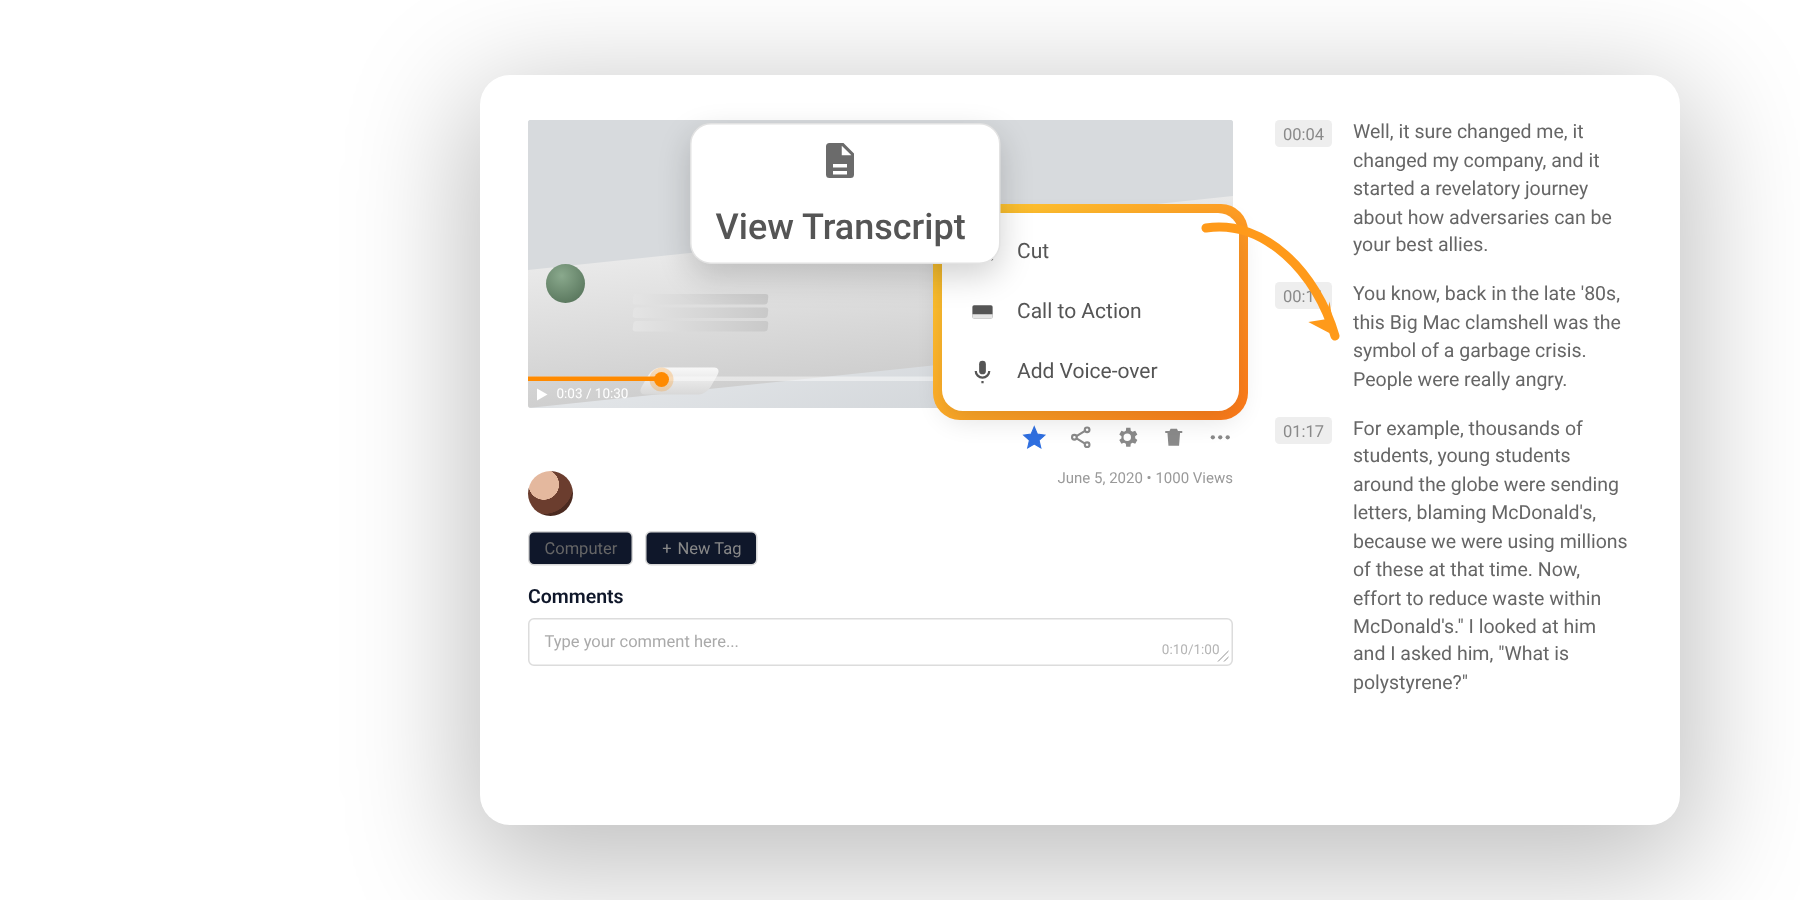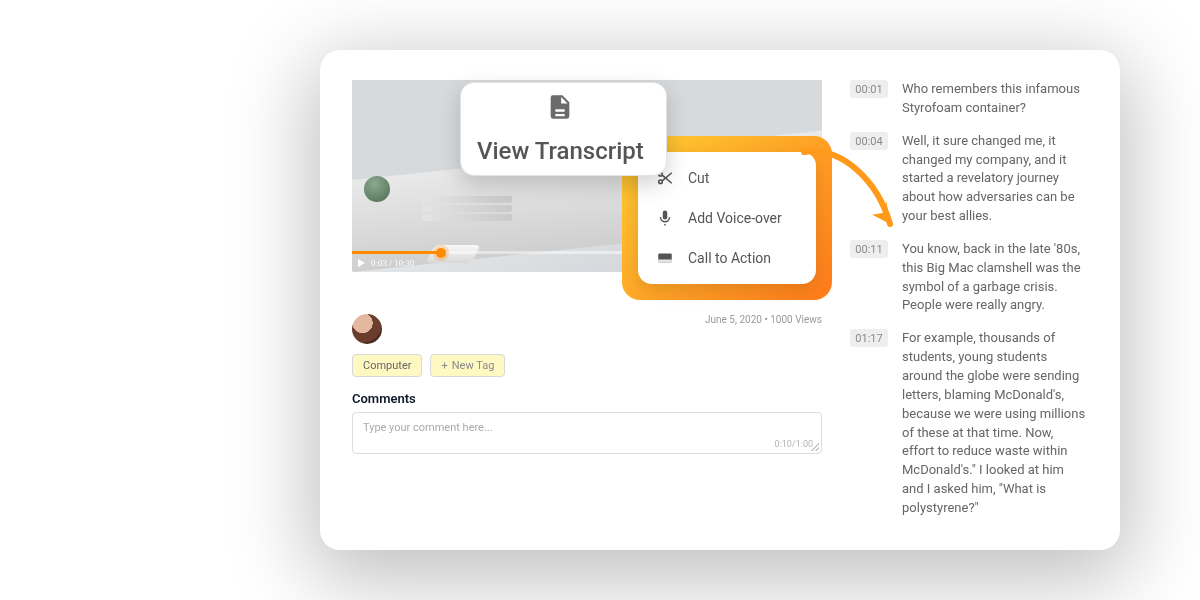--- a/index.html
+++ b/index.html
@@ -29,21 +29,20 @@
     flex: 0 0 470px;
     position: relative;
   }
   .video-player {
     width: 470px;
     height: 192px;
     background: linear-gradient(160deg,#cfd4d9 0%, #b7bcc1 30%, #e2e5e8 55%, #c9cdd1 100%);
     border-radius: 2px;
     position: relative;
     overflow: hidden;
-    font-family: Liberation Serif, serif;
   }
   
   .scene-wall { position:absolute; inset:0 0 45% 0; background:#d7dadd; }
   .scene-desk { position:absolute; left:0; right:0; top:52%; bottom:0;
     background: linear-gradient(#e9e9e9,#cfcfcf); transform: skewY(-6deg); transform-origin:left top; }
   .scene-laptop { position:absolute; right:28px; top:118px; width:180px; height:110px; }
   .scene-laptop .lid { position:absolute; left:40px; top:0; width:120px; height:78px;
     background:linear-gradient(135deg,#3a3a3a,#6a6a6a); border-radius:4px; transform:skewX(-8deg); }
   .scene-laptop .base { position:absolute; left:0; top:70px; width:180px; height:34px;
     background:linear-gradient(#d9d9d9,#bcbcbc); border-radius:3px; transform:skewX(-28deg); }
@@ -65,21 +64,21 @@
   .pcontrols {
     position:absolute; left:6px; bottom:0; height:18px; display:flex; align-items:center;
     gap:6px; color:#fff; font-size:9px;
   }
   .play-tri { width:0; height:0; border-left:7px solid #fff; border-top:4.5px solid transparent;
     border-bottom:4.5px solid transparent; }
   
   .menu-wrap {
     position:absolute; left:270px; top:56px;
     width:210px;
-    padding:16px;
+    padding:6px;
     border-radius:18px;
     background: linear-gradient(135deg,#ffcf33 0%, #ff7a1a 100%);
   }
   .menu {
     background:#fff; border-radius:14px; padding:6px 0;
     box-shadow: 0 6px 18px rgba(0,0,0,.12);
   }
   .menu-item {
     display:flex; align-items:center; gap:14px;
     padding:11px 18px; font-size:14px; color:#555; cursor:pointer;
@@ -115,30 +114,30 @@
   .avatar { width:30px; height:30px; border-radius:50%;
     background: radial-gradient(circle at 35% 30%, #e4b89e 0 35%, #6b3d2e 36% 68%, #4b2a20 69% 100%);
     flex:0 0 30px; margin-top:2px; }
   .meta-text .title { font-size:13px; color:#444; font-weight:600; }
   .meta-text .desc { font-size:10px; color:#9a9a9a; margin-top:2px; }
   .meta-right { margin-left:auto; font-size:10px; color:#9a9a9a; white-space:nowrap; padding-top:2px; }
   
   .tags { display:flex; gap:8px; margin-top:10px; }
   .tag, .newtag {
     font-size:11px; color:#666; border:1px solid #d8d8d8; border-radius:4px;
-    padding:4px 10px; background:#fef9c3;
+    padding:4px 10px; background:#0f172a;
   }
   .newtag { color:#888; }
   .newtag::before { content:"+"; margin-right:4px; color:#888; }
   
   .comments-label { font-size:13px; color:#0f172a; margin-top:14px; font-weight:600; }
   .comment-box {
     margin-top:6px; border:1px solid #dcdcdc; border-radius:4px;
     padding:8px 10px 18px 10px; font-size:11px; color:#aaa; position:relative;
-    height:42px;
+    height:32px;
   }
   .comment-box .counter { position:absolute; right:8px; bottom:4px; font-size:9px; color:#b4b4b4; }
   .comment-box .resize { position:absolute; right:2px; bottom:2px; width:8px; height:8px;
     background: linear-gradient(135deg, transparent 50%, #c7c7c7 50% 60%, transparent 60% 75%, #c7c7c7 75% 85%, transparent 85%); }
   
   .right { flex:1; font-size:13px; color:#5e5e5e; line-height:1.45; overflow:hidden; }
   .t-row { display:flex; gap:14px; margin-bottom:14px; }
   .t-time { flex:0 0 38px; font-size:11px; color:#8a8a8a;
     background:#eee; border-radius:3px; padding:2px 0; text-align:center; height:18px; }
   .t-text { flex:1; color:#666; }
@@ -192,36 +191,36 @@
                 <circle cx="6" cy="7" r="2.4"></circle>
                 <circle cx="6" cy="17" r="2.4"></circle>
                 <path d="M8.2 8.2 21 19M8.2 15.8 21 5"></path>
               </svg>
           </span>
           <span>Cut</span>
         </div>
         <div class="menu-item">
           <span class="mi-icon">
             <svg viewBox="0 0 24 24" fill="#555">
-                <path d="M12 2a3 3 0 0 0-3 3v6a3 3 0 0 0 6 0V5a3 3 0 0 0-3-3z"></path>
-                <path d="M19 11a7 7 0 0 1-14 0h2a5 5 0 0 0 10 0h2zM11 20h2v2h-2z"></path>
-              </svg>
-          </span>
-          <span>Add Voice-over</span>
-        </div>
-        <div class="menu-item">
-          <span class="mi-icon">
-            <svg viewBox="0 0 24 24" fill="#555">
                 <rect x="3" y="6" width="18" height="12" rx="1.5"></rect>
                 <rect x="3" y="13" width="18" height="5" rx="1.5" fill="#fff" opacity=".0"></rect>
                 <rect x="3" y="14" width="18" height="4" fill="#fff" opacity=".85"></rect>
               </svg>
           </span>
           <span>Call to Action</span>
         </div>
+        <div class="menu-item">
+          <span class="mi-icon">
+            <svg viewBox="0 0 24 24" fill="#555">
+                <path d="M12 2a3 3 0 0 0-3 3v6a3 3 0 0 0 6 0V5a3 3 0 0 0-3-3z"></path>
+                <path d="M19 11a7 7 0 0 1-14 0h2a5 5 0 0 0 10 0h2zM11 20h2v2h-2z"></path>
+              </svg>
+          </span>
+          <span>Add Voice-over</span>
+        </div>
       </div>
     </div>
 
     <svg class="arrow" width="110" height="100" viewBox="0 0 110 100">
       <path d="M6 10 C 45 4, 80 40, 92 82" fill="none" stroke="#ff9a1a" stroke-width="6" stroke-linecap="round"></path>
       <path d="M92 82 l-20 -2 l10 -6 l-2 -12 z" fill="#ff9a1a" transform="rotate(22 92 82)"></path>
     </svg>
 
     <div class="icon-row">
       <span class="star">
@@ -271,24 +270,20 @@
     <div class="comments-label">Comments</div>
     <div class="comment-box">
       <span>Type your comment here...</span>
       <span class="counter">0:10/1:00</span>
       <span class="resize"></span>
     </div>
   </div>
 
   <div class="right">
     <div class="t-row">
-      <div class="t-time">00:01</div>
-      <div class="t-text">Who remembers this infamous Styrofoam container?</div>
-    </div>
-    <div class="t-row">
       <div class="t-time">00:04</div>
       <div class="t-text">Well, it sure changed me, it changed my company, and it started a revelatory journey about how adversaries can be your best allies.</div>
     </div>
     <div class="t-row">
       <div class="t-time">00:11</div>
       <div class="t-text">You know, back in the late '80s, this Big Mac clamshell was the symbol of a garbage crisis. People were really angry.</div>
     </div>
     <div class="t-row">
       <div class="t-time">01:17</div>
       <div class="t-text">For example, thousands of students, young students around the globe were sending letters, blaming McDonald's, because we were using millions of these at that time. Now, effort to reduce waste within McDonald's." I looked at him and I asked him, "What is polystyrene?"</div>

